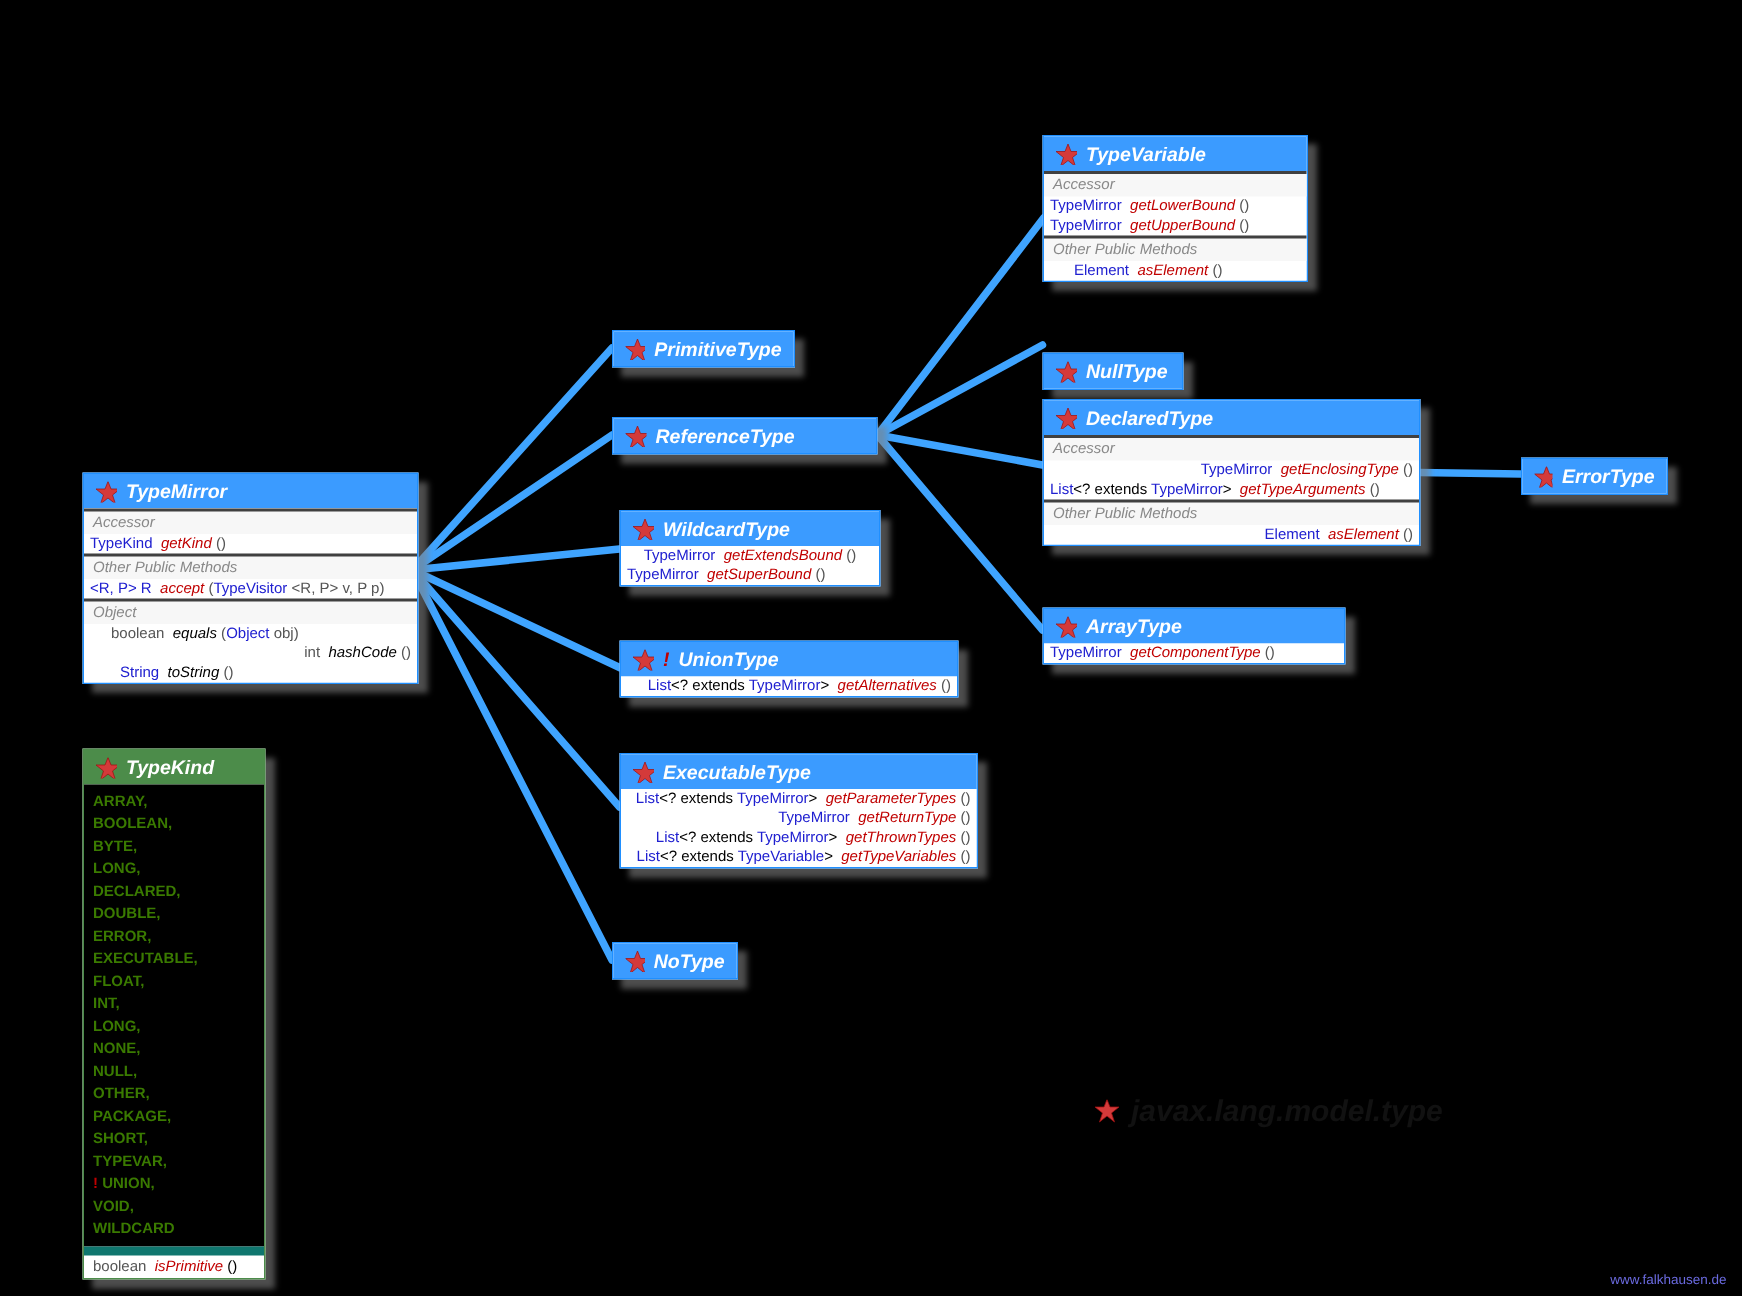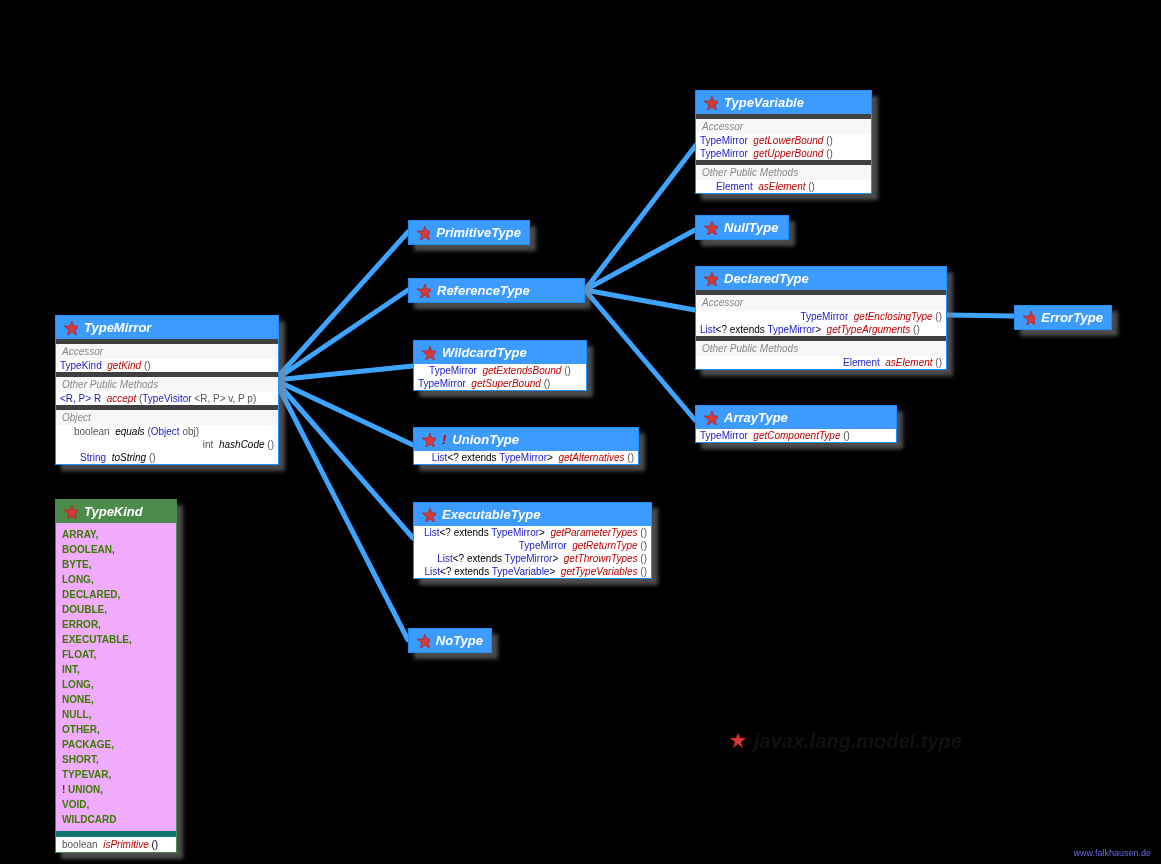--- a/index.html
+++ b/index.html
@@ -3,27 +3,27 @@
 <meta charset="utf-8">
 <style>
 html,body{margin:0;padding:0;background:#000;font-family:Verdana,Arial,sans-serif;font-size:10px;color:#000;width:1161px;height:864px;overflow:hidden}
 #canvas{position:relative;width:1161px;height:864px}
 svg.connectors{position:absolute;top:0;left:0;width:1161px;height:864px;pointer-events:none}
 .box{position:absolute;background:#fff;border:1px solid #1f8fff;box-shadow:6px 6px 4px rgba(128,128,128,.6)}
 .hdr{background:#3b9bff;color:#fff;font-weight:bold;font-style:italic;padding:4px 8px;display:flex;align-items:center;gap:6px;font-size:13px}
 .hdr.enum{background:#4c8c4a}
 .star{width:14px;height:14px;display:inline-block}
 .body{background:#fff;font-size:10px}
-.sec{padding:2px 6px;font-style:italic;color:#888;border-top:5px solid #404040;background:#f7f7f7}
+.sec{padding:2px 6px;font-style:italic;color:#888;border-top:2px solid #404040;background:#f7f7f7}
 .row{padding:1px 4px;white-space:nowrap;text-align:right}
 .row .ret{color:#2020d0}
 .row .nm{color:#c00000;font-style:italic}
 .row .par{color:#555}
 .row .tl{color:#2020d0}
-.enum-body{background:#f0abfc;padding:4px 6px}
+.enum-body{background:#000000;padding:4px 6px}
 .enum-body div{color:#3a7a00;font-weight:bold;line-height:1.5}
 .enum-body .bang{color:#c00000}
 .footer{padding:2px 6px;border-top:6px solid #0f766e}
 .footer .ret{color:#555}
 .footer .nm{color:#c00000;font-style:italic}
 .pkg{position:absolute;font-weight:bold;font-style:italic;font-size:20px;color:#111;display:flex;align-items:center;gap:6px}
 .wm{position:absolute;right:10px;bottom:6px;color:#6a6adf;font-size:9px}
 .bang-hdr{color:#c00000;font-weight:bold}
 </style>
 </head>
@@ -150,21 +150,21 @@
   </div>
   <div class="body">
     <div class="sec">Accessor</div>
     <div class="row" style="text-align:left"><span class="ret">TypeMirror</span>&nbsp;&nbsp;<span class="nm">getLowerBound</span> <span class="par">()</span></div>
     <div class="row" style="text-align:left"><span class="ret">TypeMirror</span>&nbsp;&nbsp;<span class="nm">getUpperBound</span> <span class="par">()</span></div>
     <div class="sec">Other Public Methods</div>
     <div class="row" style="text-align:left;padding-left:20px"><span class="ret">Element</span>&nbsp;&nbsp;<span class="nm">asElement</span> <span class="par">()</span></div>
   </div>
 </div>
 
-<div class="box" style="left:695px;top:215px;width:92px">
+<div class="box" style="left:695px;top:235px;width:92px">
   <div class="hdr">
     <svg class="star">
           <use href="#star-shape"></use>
         </svg>
     <span>NullType</span>
   </div>
 </div>
 
 <div class="box" style="left:695px;top:266px;width:250px">
   <div class="hdr">

